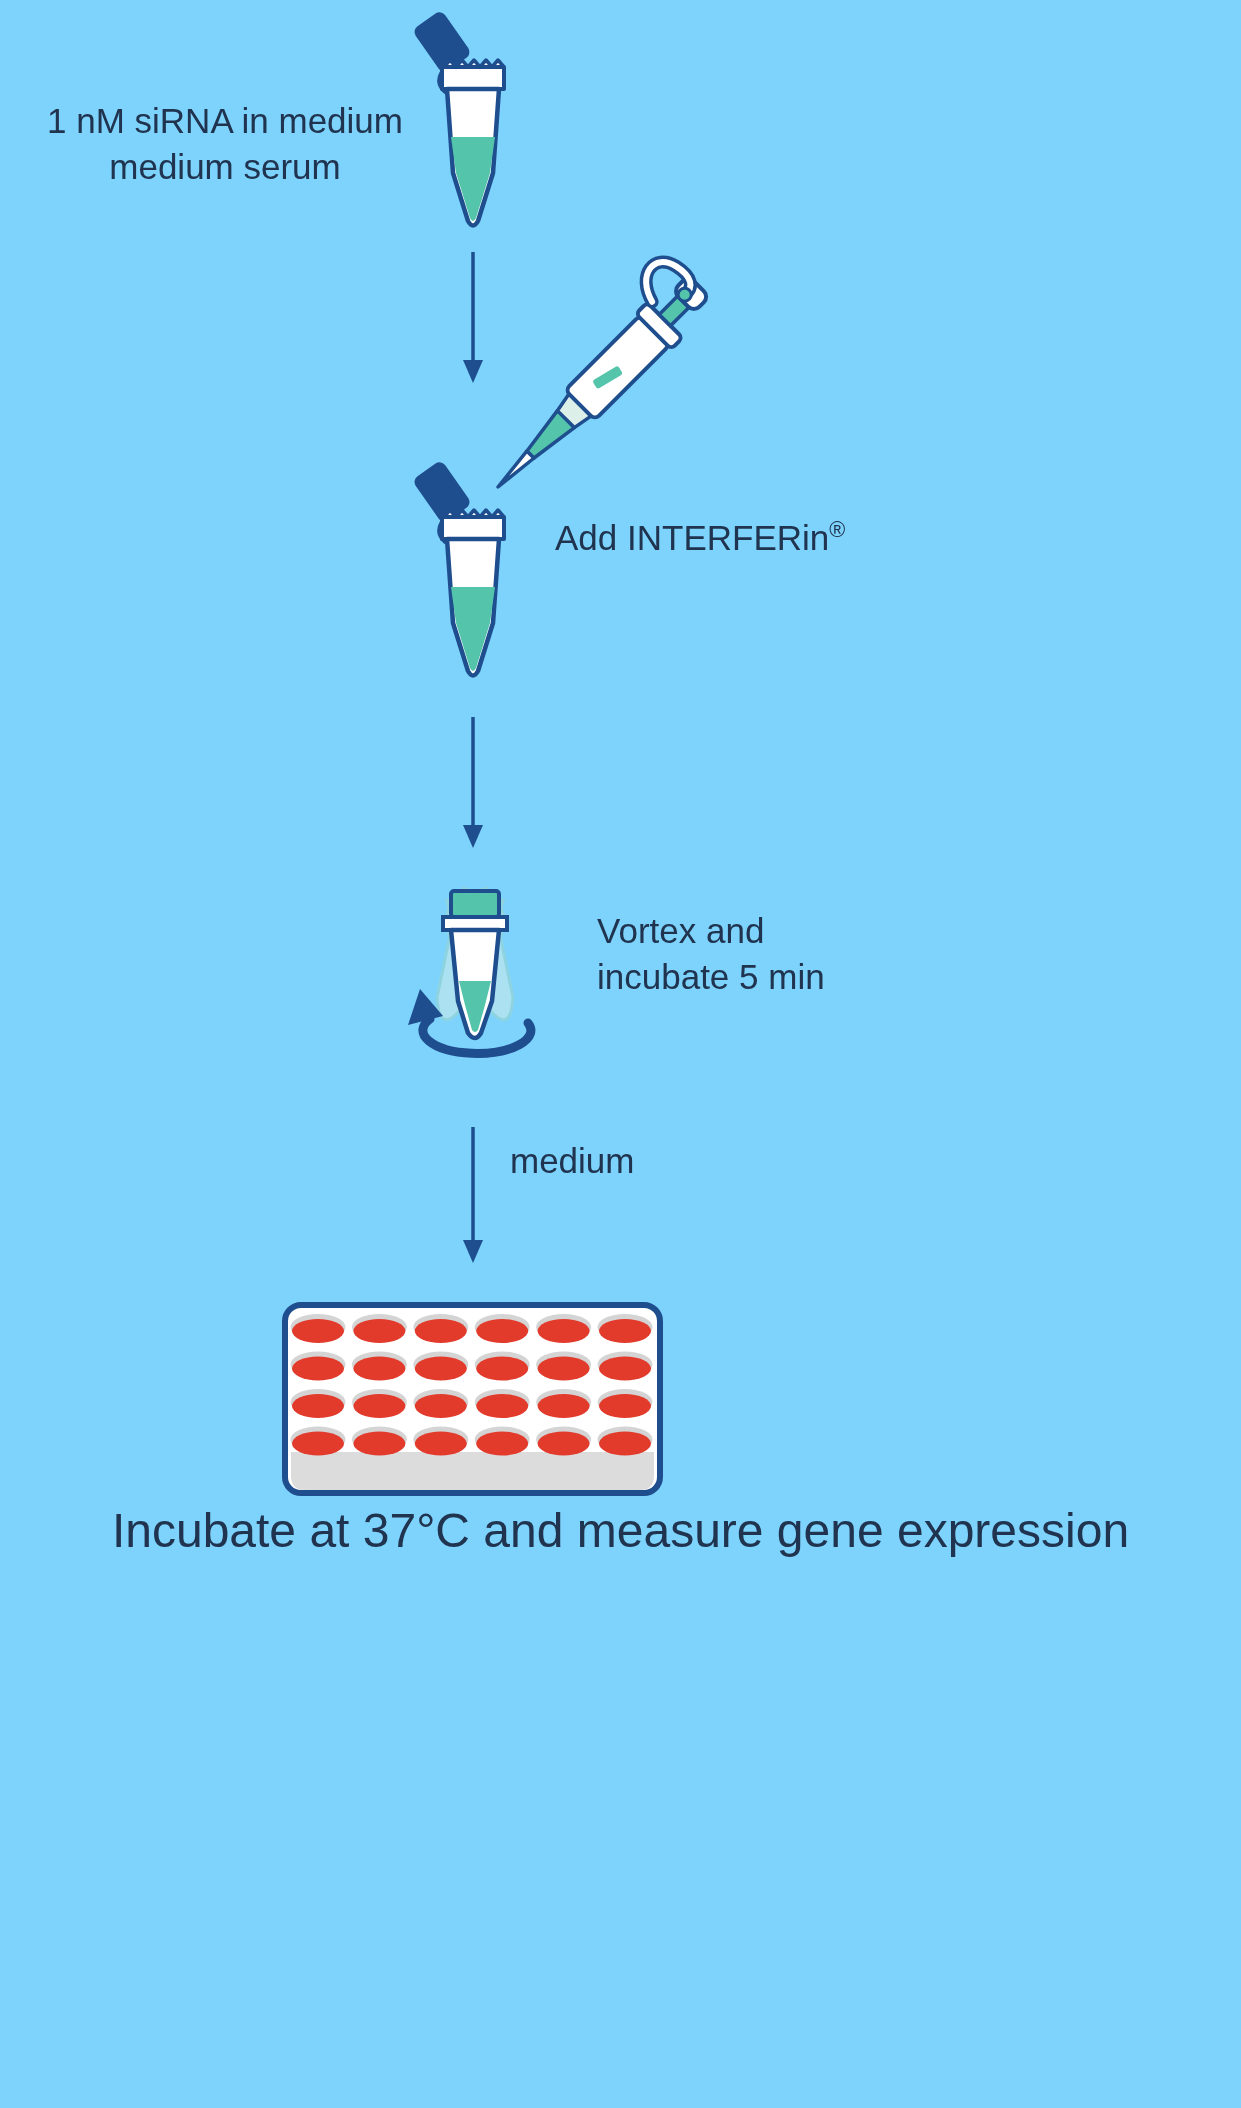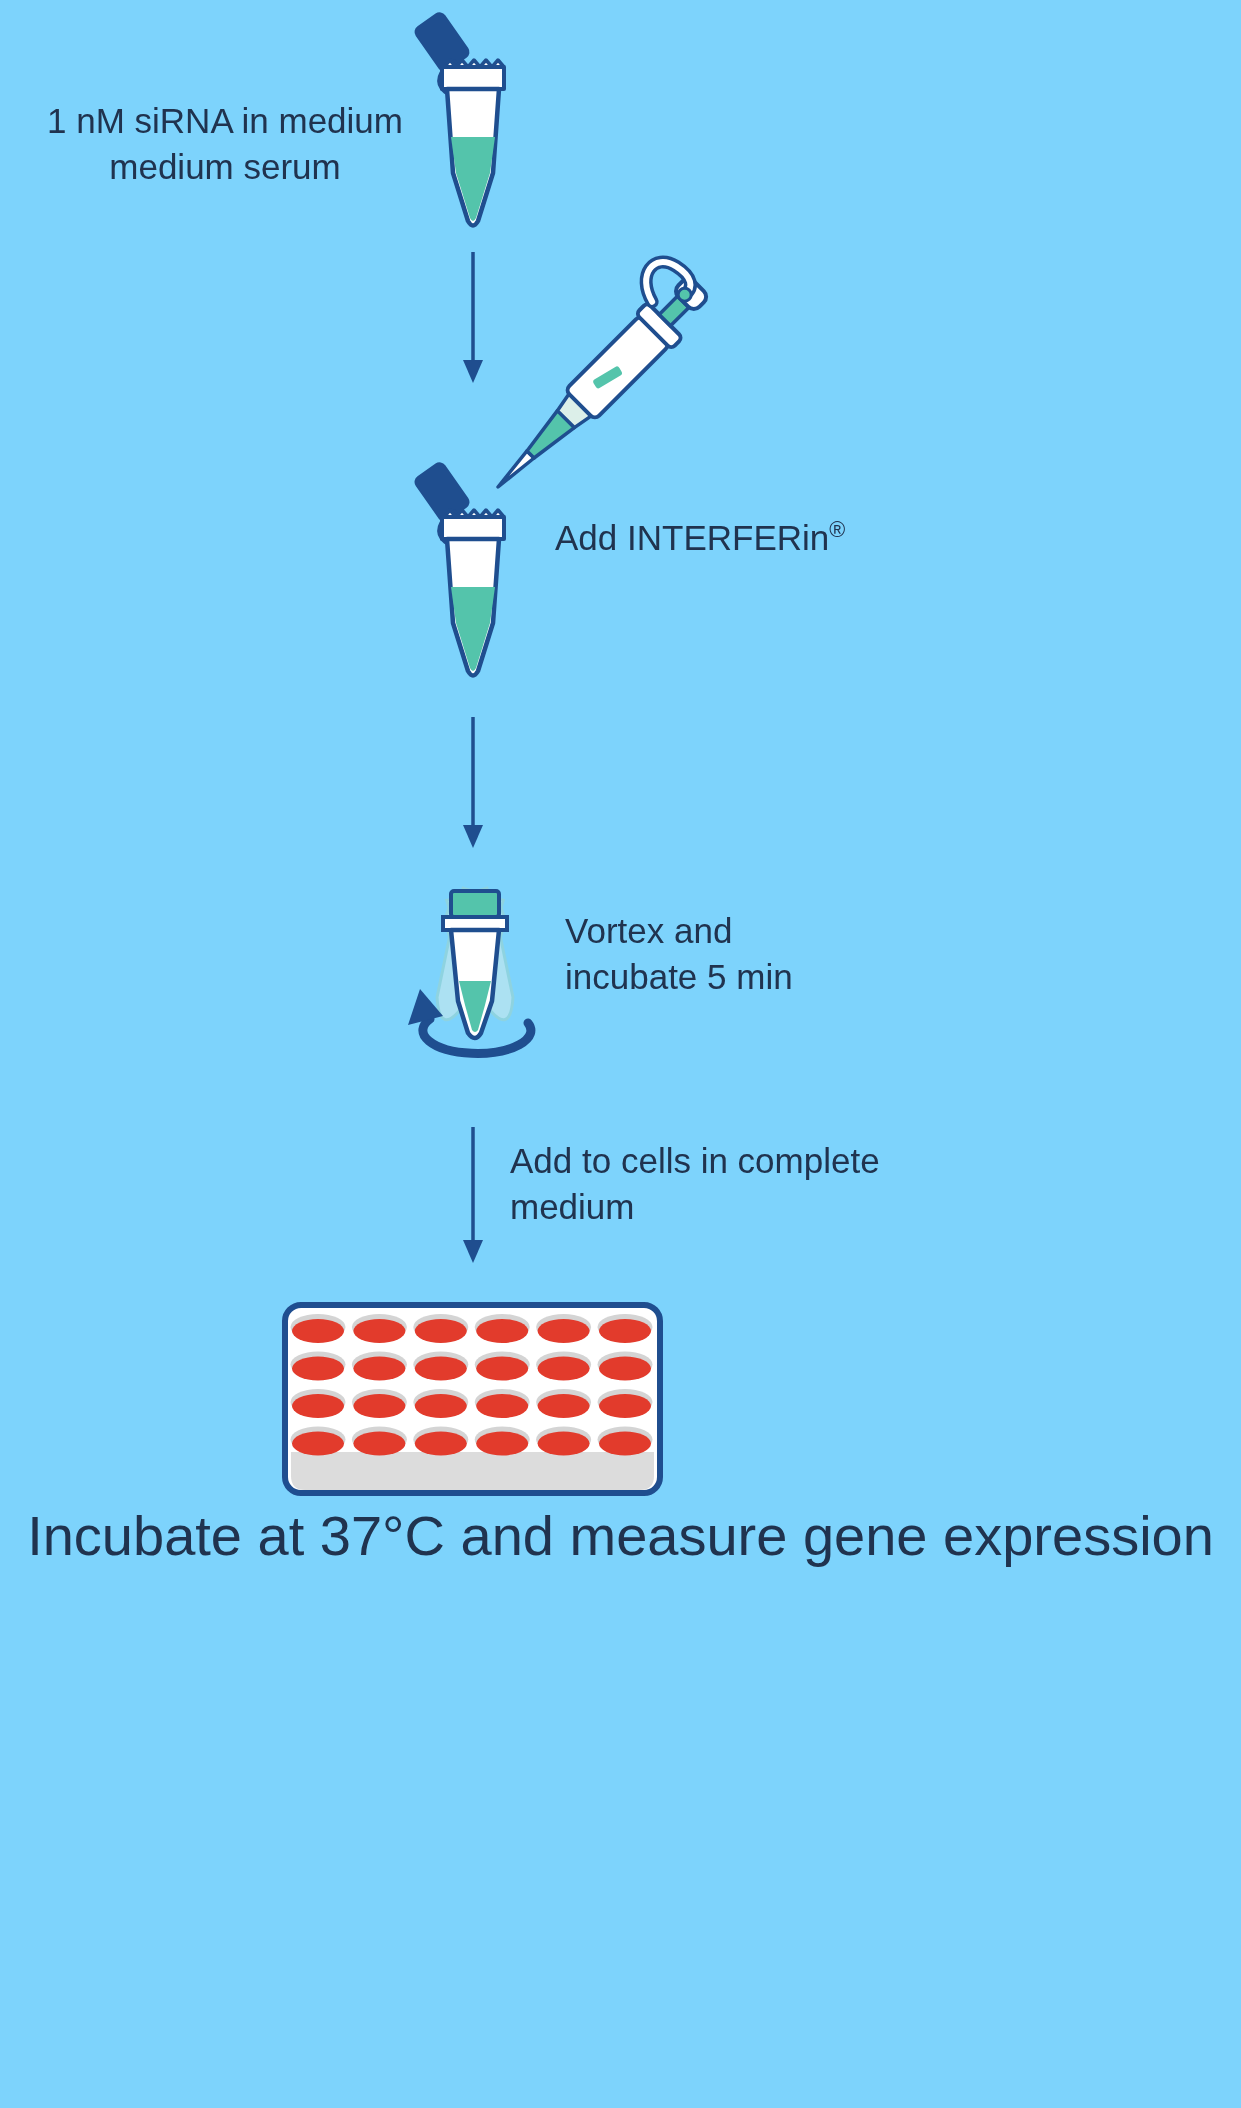--- a/index.html
+++ b/index.html
@@ -20,21 +20,21 @@
     color: #20334f;
   }
   .label.center { text-align: center; }
   .product { font-weight: 400; }
   .product sup { font-size: 0.62em; }
   .caption {
     position: absolute;
     left: 0;
     width: 1241px;
     text-align: center;
-    font-size: 56px;
+    font-size: 48px;
     color: #20334f;
   }
 </style>
 </head>
 <body>
 
 <div class="canvas">
 
   <svg width="0" height="0" style="position:absolute" aria-hidden="true">
     <defs>
@@ -128,32 +128,31 @@
 
   <svg class="abs" style="left:458px; top:715px" width="30" height="135" viewBox="0 0 30 135">
     <line x1="15" y1="2" x2="15" y2="112" stroke="#1f4e8f" stroke-width="3.5"></line>
     <polygon points="15,133 5,110 25,110" fill="#1f4e8f"></polygon>
   </svg>
 
   <svg class="abs" style="left:380px; top:885px" width="190" height="200" viewBox="0 0 190 200">
     <use href="#vortex-sym"></use>
   </svg>
 
-  <div class="label" style="left:565px; top:908px">
+  <div class="label" style="left:597px; top:908px">
     <div>Vortex and</div>
     <div>incubate 5 min</div>
   </div>
 
   <svg class="abs" style="left:458px; top:1125px" width="30" height="140" viewBox="0 0 30 140">
     <line x1="15" y1="2" x2="15" y2="117" stroke="#1f4e8f" stroke-width="3.5"></line>
     <polygon points="15,138 5,115 25,115" fill="#1f4e8f"></polygon>
   </svg>
 
   <div class="label" style="left:510px; top:1138px">
-    <div>Add to cells in complete</div>
     <div>medium</div>
   </div>
 
   <svg class="abs" style="left:280px; top:1300px" width="385" height="200" viewBox="0 0 385 200">
     <rect x="5" y="5" width="375" height="188" rx="16" fill="#ffffff" stroke="#1f4e8f" stroke-width="6"></rect>
     <path d="M11 152 H374 V176 Q374 190 360 190 H25 Q11 190 11 176 Z" fill="#dcdcdc"></path>
     <g id="wells">
         <ellipse cx="38" cy="27" rx="27.5" ry="13" fill="#d4d4d4"></ellipse>
         <ellipse cx="38" cy="31" rx="26" ry="12" fill="#e23b2c"></ellipse>
         <ellipse cx="99.4" cy="27" rx="27.5" ry="13" fill="#d4d4d4"></ellipse>

